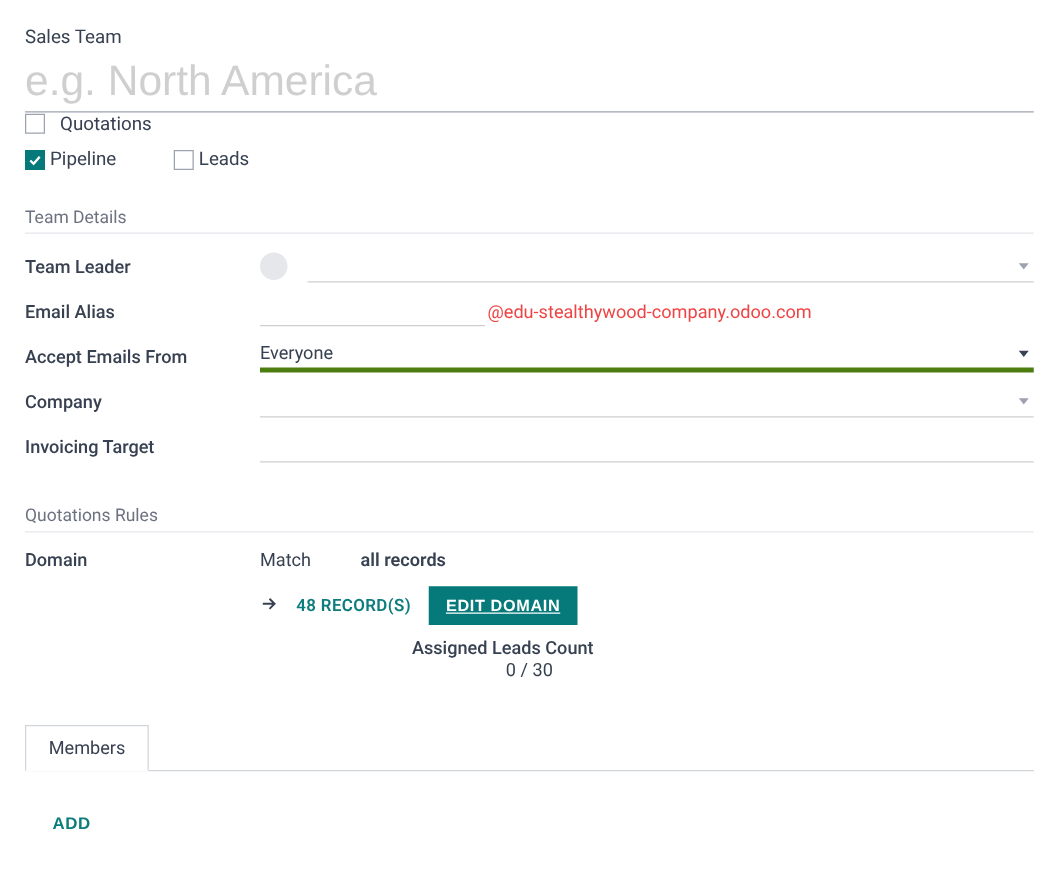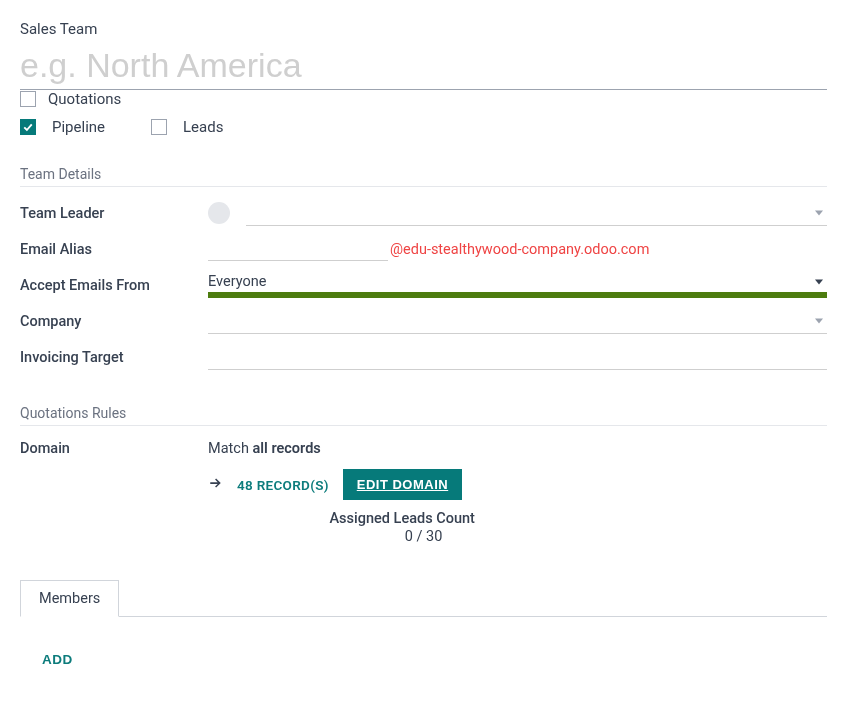--- a/index.html
+++ b/index.html
@@ -34,22 +34,22 @@
     color: #cfcfcf;
   }
   .checkbox-row {
     display: flex;
     align-items: center;
     gap: 12px;
     margin-bottom: 10px;
   }
   .checkbox-group {
     display: flex;
-    align-items: center;
-    gap: 16px;
+    align-items: flex-end;
+    gap: 4px;
   }
   .chk {
     width: 16px;
     height: 16px;
     border: 1px solid #9ca3af;
     display: inline-flex;
     align-items: center;
     justify-content: center;
     cursor: pointer;
     font-size: 12px;
@@ -93,21 +93,21 @@
   .underlined-field {
     border-bottom: 1px solid #cfcfcf;
     flex: 1;
     min-height: 26px;
     display: flex;
     align-items: center;
     position: relative;
     padding-bottom: 2px;
   }
   .underlined-field.dark {
-    border-bottom: 6px solid #4d7c0f;
+    border-bottom: 4px solid #4d7c0f;
     text-align: right;
   }
   .avatar {
     width: 22px;
     height: 22px;
     background: #e5e7eb;
     border-radius: 50%;
     margin-right: 10px;
     flex-shrink: 0;
   }
@@ -146,20 +146,21 @@
   .select-value {
     font-size: 14.5px;
     color: #374151;
   }
   .domain-text {
     font-size: 14.5px;
     color: #374151;
   }
   .domain-text .bold {
     font-weight: 600;
+    margin-left: 36px;
   }
   .domain-actions {
     display: flex;
     align-items: center;
     gap: 14px;
     margin-top: 12px;
   }
   .arrow-icon {
     color: #374151;
     font-size: 15px;

